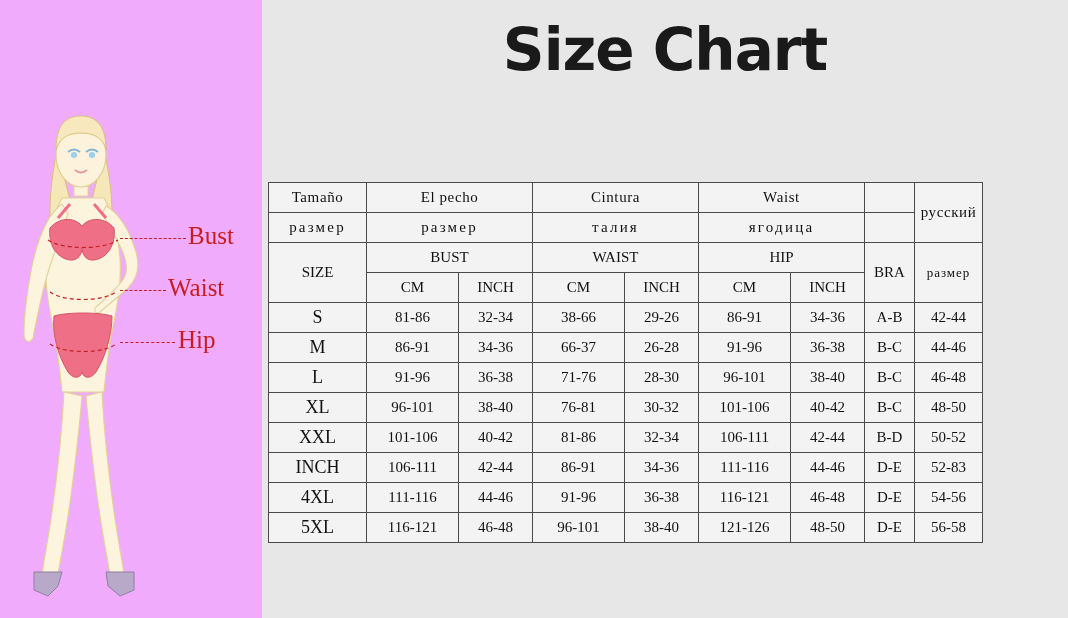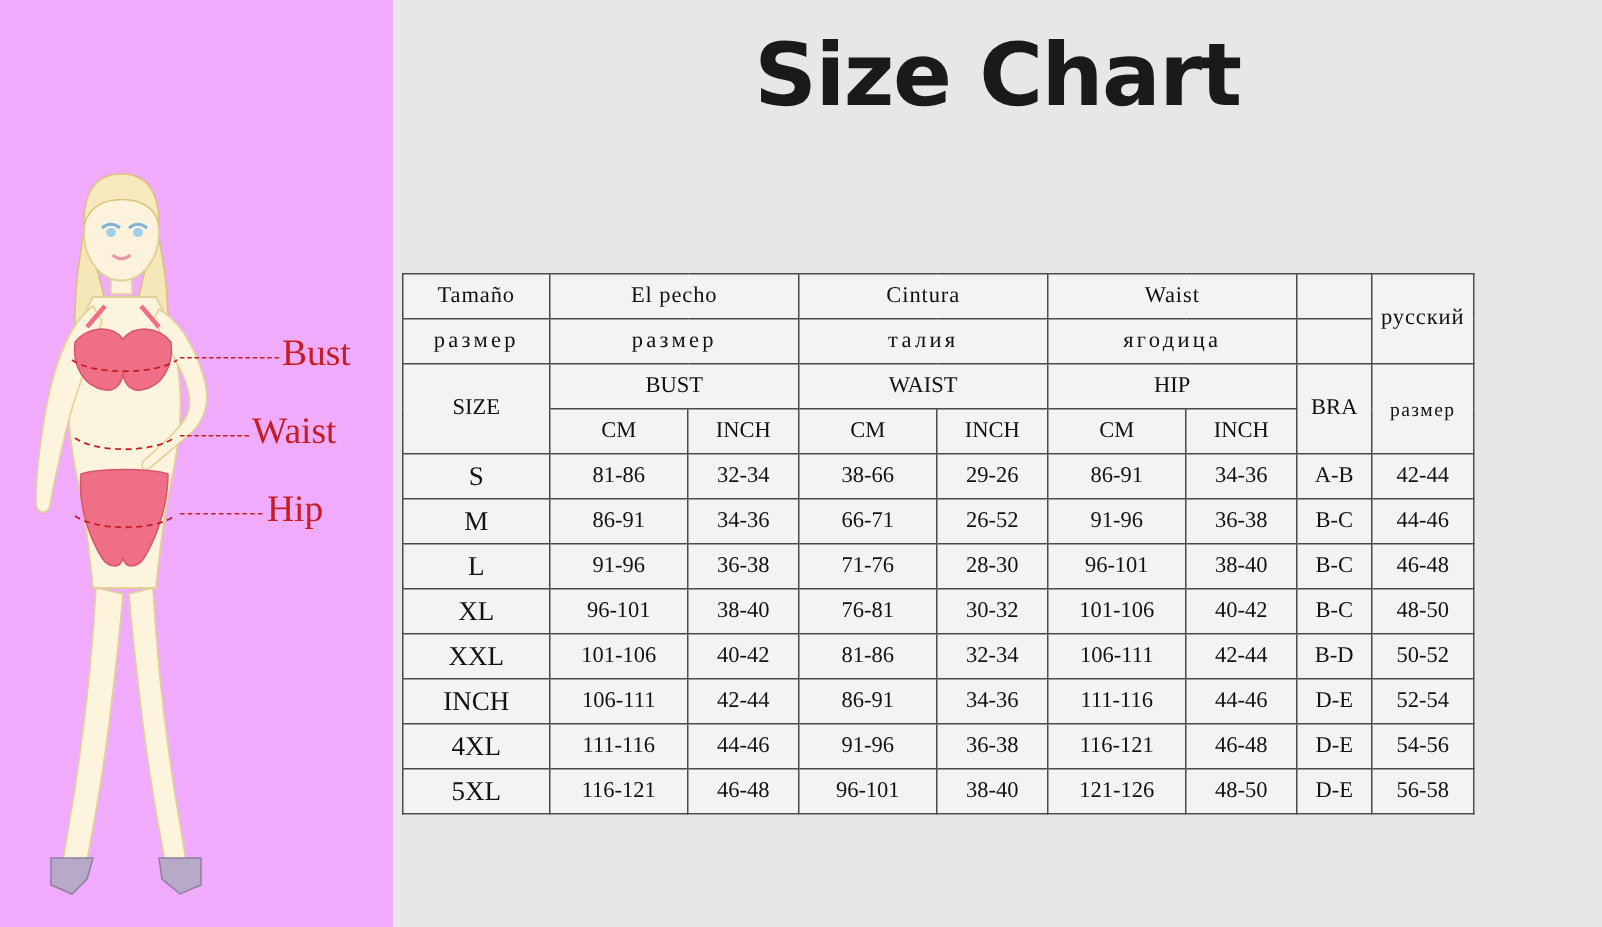--- a/index.html
+++ b/index.html
@@ -237,22 +237,22 @@
           <td>29-26</td>
           <td>86-91</td>
           <td>34-36</td>
           <td>A-B</td>
           <td>42-44</td>
         </tr>
         <tr class="data">
           <td class="sz">M</td>
           <td>86-91</td>
           <td>34-36</td>
-          <td>66-71</td>
-          <td>26-52</td>
+          <td>66-37</td>
+          <td>26-28</td>
           <td>91-96</td>
           <td>36-38</td>
           <td>B-C</td>
           <td>44-46</td>
         </tr>
         <tr class="data">
           <td class="sz">L</td>
           <td>91-96</td>
           <td>36-38</td>
           <td>71-76</td>
@@ -286,21 +286,21 @@
         </tr>
         <tr class="data">
           <td class="sz">INCH</td>
           <td>106-111</td>
           <td>42-44</td>
           <td>86-91</td>
           <td>34-36</td>
           <td>111-116</td>
           <td>44-46</td>
           <td>D-E</td>
-          <td>52-54</td>
+          <td>52-83</td>
         </tr>
         <tr class="data">
           <td class="sz">4XL</td>
           <td>111-116</td>
           <td>44-46</td>
           <td>91-96</td>
           <td>36-38</td>
           <td>116-121</td>
           <td>46-48</td>
           <td>D-E</td>

